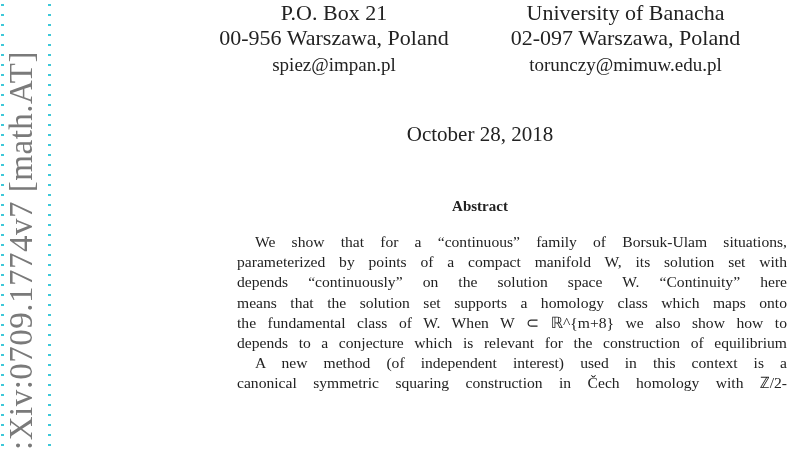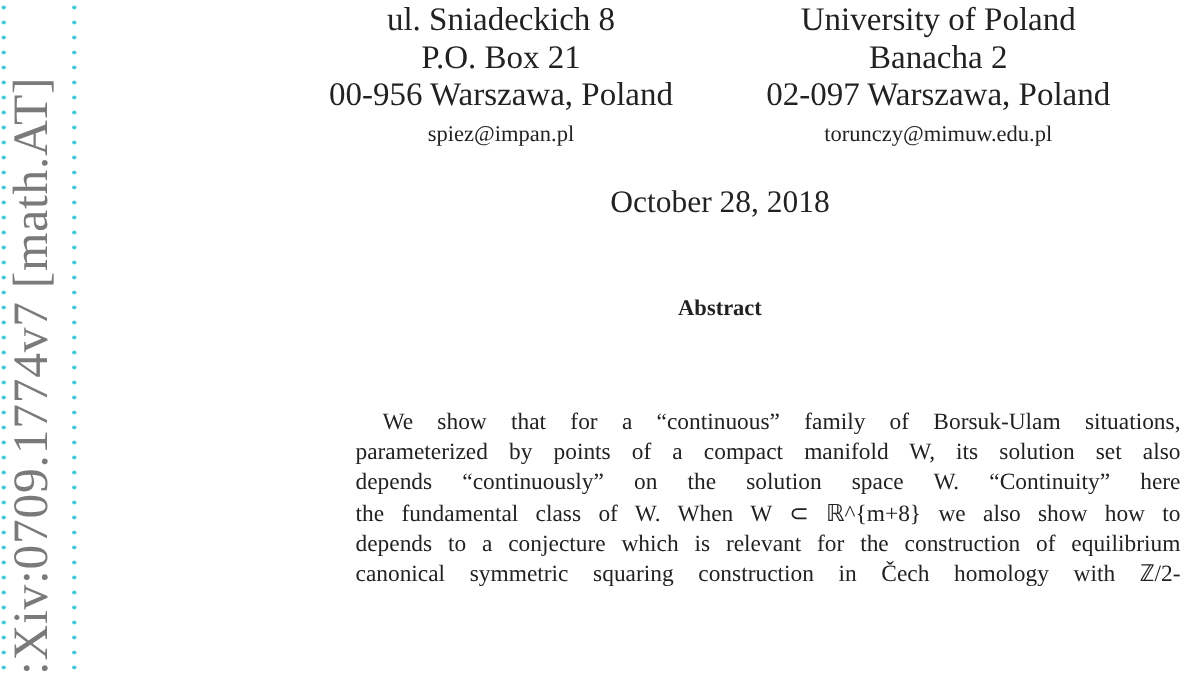--- a/index.html
+++ b/index.html
@@ -13,58 +13,58 @@
   .arxiv { position:absolute; left:4px; top:0; width:42px; height:450px; overflow:hidden; }
   .arxiv span { position:absolute; left:50%; top:0;
                 transform-origin: left top;
                 transform: rotate(-90deg) translate(-450px, -22px);
                 white-space:nowrap; font-family:"Liberation Serif", serif;
                 font-size:33px; color:#7a7a7a; letter-spacing:0.5px; }
   .addr { position:absolute; top:0; font-family:"Liberation Serif", serif; font-size:22px;
           line-height:25px; text-align:center; color:#222; }
   .addr.a1 { left:205px; width:258px; }
   .addr.a2 { left:478px; width:295px; }
-  .addr .email { font-size:15px; line-height:24px; margin-top:3px; }
+  .addr .email { font-size:19px; line-height:24px; margin-top:3px; }
   .date { position:absolute; top:122px; left:0; width:960px; text-align:center;
           font-family:"Liberation Serif", serif; font-size:21px; color:#222; }
   .abs-title { position:absolute; top:198px; left:0; width:960px; text-align:center;
                font-family:"Liberation Serif", serif; font-weight:bold; font-size:15px; color:#222; }
   .abs-body { position:absolute; top:232px; left:237px; width:550px;
               font-family:"Liberation Serif", serif; font-size:15.6px; line-height:20.2px;
               text-align:justify; color:#222; }
   .abs-body .line { display:block; text-align:justify; text-align-last:justify; white-space:nowrap; }
   .abs-body .line.last { text-align-last:left; }
 </style>
 </head>
 <body>
 
 <div class="dots left"></div>
 <div class="dots right"></div>
 <div class="arxiv">
   <span>:Xiv:0709.1774v7  [math.AT]</span>
 </div>
 
 <div class="addr a1">
-  <div>ul. Sniadeckich 8</div>
   <div>P.O. Box 21</div>
   <div>00-956 Warszawa, Poland</div>
   <div class="email">spiez@impan.pl</div>
 </div>
 
 <div class="addr a2">
-  <div>University of Poland</div>
-  <div>Banacha 2</div>
+  <div>University of Banacha</div>
   <div>02-097 Warszawa, Poland</div>
   <div class="email">torunczy@mimuw.edu.pl</div>
 </div>
 
 <div class="date">October 28, 2018</div>
 
 <div class="abs-title">Abstract</div>
 
 <div class="abs-body">
-  <span class="line" style="padding-left: 18px; margin-top: 40px;">We show that for a “continuous” family of Borsuk-Ulam situations,</span>
-  <span class="line">parameterized by points of a compact manifold W, its solution set also</span>
+  <span class="line" style="padding-left: 18px;">We show that for a “continuous” family of Borsuk-Ulam situations,</span>
+  <span class="line">parameterized by points of a compact manifold W, its solution set with</span>
   <span class="line">depends “continuously” on the solution space W.  “Continuity” here</span>
+  <span class="line">means that the solution set supports a homology class which maps onto</span>
   <span class="line">the fundamental class of W.  When W ⊂ ℝ^{m+8} we also show how to</span>
   <span class="line">depends to a conjecture which is relevant for the construction of equilibrium</span>
+  <span class="line" style="padding-left:18px;">A new method (of independent interest) used in this context is a</span>
   <span class="line">canonical symmetric squaring construction in Čech homology with ℤ/2-</span>
 </div>
 
 </body></html>

